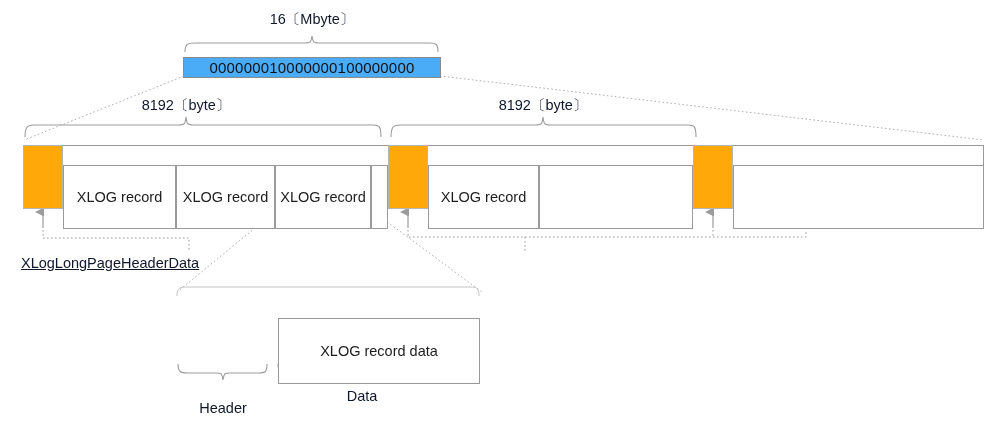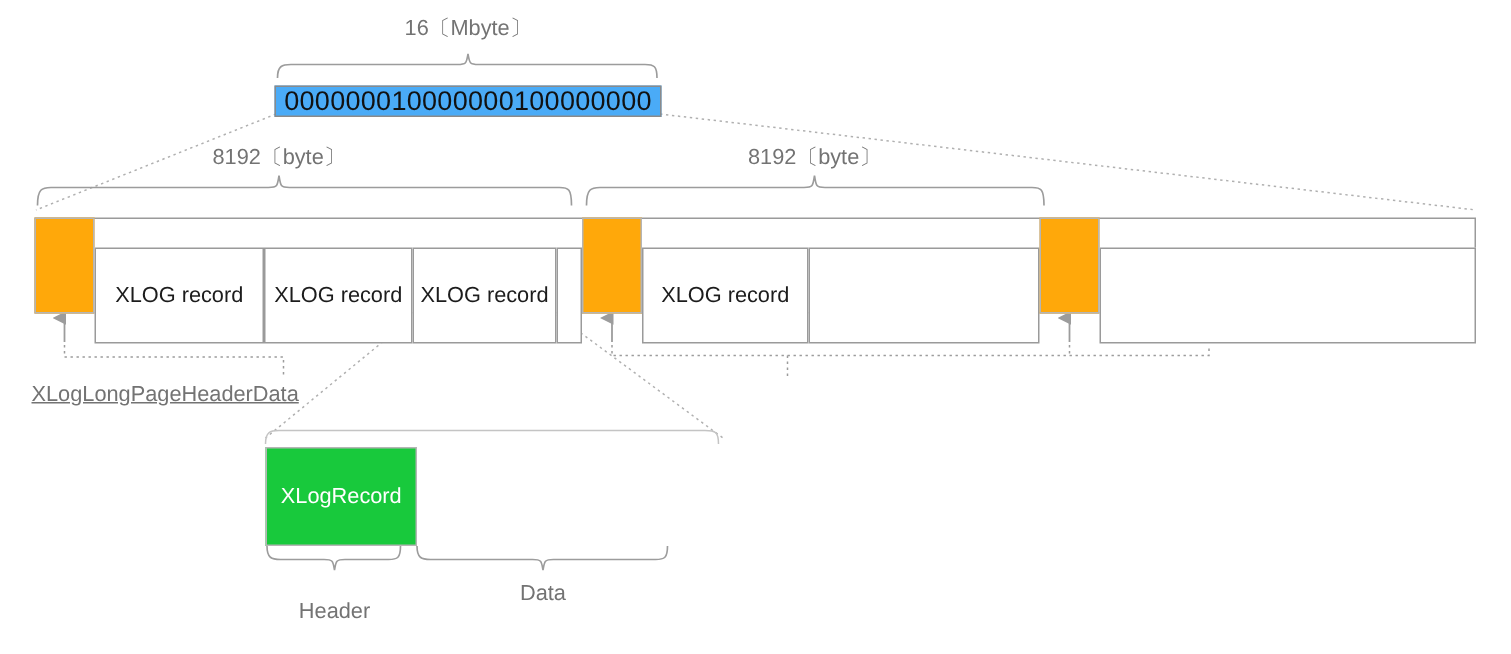--- a/index.html
+++ b/index.html
@@ -19,39 +19,39 @@
     height: 436px;
     background: #ffffff;
     overflow: hidden;
   }
 
   
   .lbl {
     position: absolute;
     font-size: 14.5px;
     line-height: 1.1;
-    color: #737373;
+    color: #0f172a;
     white-space: nowrap;
   }
   .lbl-center {
     text-align: center;
     transform: translateX(-50%);
   }
 
   
   .lsn-bar {
     position: absolute;
     background: #4aabf7;
     border: 1px solid #8a8a8a;
     box-sizing: border-box;
     display: flex;
     align-items: center;
     justify-content: center;
     letter-spacing: 0.2px;
-    font-size: 18px;
+    font-size: 15px;
     color: #111111;
   }
 
   
   .seg-row {
     position: absolute;
     box-sizing: border-box;
     border: 1px solid #9a9a9a;
     background: #ffffff;
   }
@@ -161,20 +161,20 @@
 
   <div class="cell plain" style="left:539px; top:145px; width:154px; height:64px;"></div>
 
   <div class="cell orange" style="left:693px; top:145px; width:40px; height:64px;"></div>
 
   <div class="cell plain" style="left:733px; top:145px; width:251px; height:64px;"></div>
 
   <div class="lbl" style="left:21px; top:256px;text-decoration:underline;">XLogLongPageHeaderData</div>
 
 
-  <div class="cell green" style="left:177px; top:298px; width:101px; height:66px;">XLogRecord</div>
 
+  <div class="cell plain" style="left:278px; top:298px; width:202px; height:66px;">XLOG record data</div>
 
   <div class="lbl lbl-center" style="left:223px; top:389px;margin-top:12px;">Header</div>
 
   <div class="lbl lbl-center" style="left:362px; top:389px;">Data</div>
 
 </div>
 
 </body></html>

